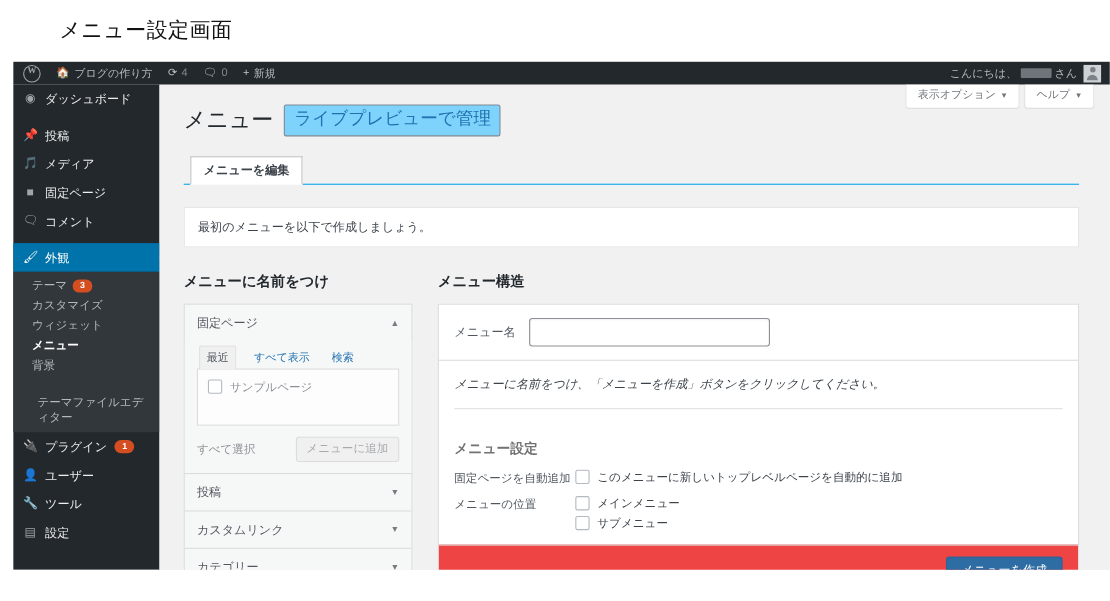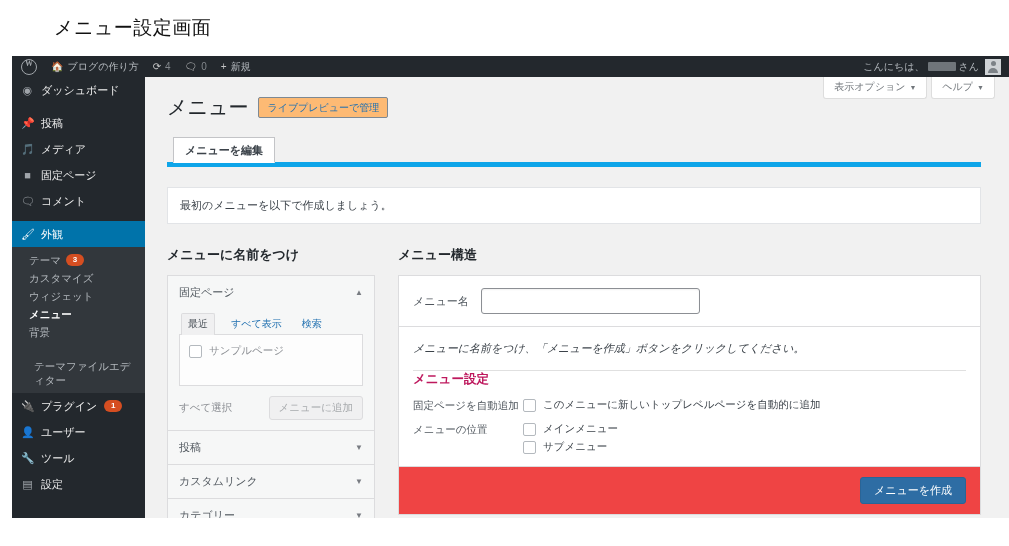--- a/index.html
+++ b/index.html
@@ -251,33 +251,33 @@
   }
   .page-title {
     font-size: 20px;
     font-weight: normal;
     color: #23282d;
     line-height: 1.2;
     white-space: nowrap;
   }
   .page-title-action {
     border: 1px solid #7e8993;
-    background: #fdba74;
+    background: #7dd3fc;
     color: #2271b1;
-    font-size: 10px;
+    font-size: 16px;
     padding: 3px 8px;
     border-radius: 2px;
     white-space: nowrap;
     line-height: 1.3;
   }
 
   
   .nav-tabs {
     margin-top: 17px;
-    border-bottom: 5px solid #0ea5e9;
+    border-bottom: 1px solid #0ea5e9;
     display: flex;
     align-items: flex-end;
     height: 26px;
     padding-left: 6px;
   }
   .nav-tab {
     background: #ffffff;
     border: 1px solid #c3c4c7;
     border-bottom: 1px solid #ffffff;
     margin-bottom: -1px;
@@ -421,22 +421,22 @@
   .hint {
     font-size: 11px;
     color: #3c434a;
     padding-bottom: 14px;
     border-bottom: 1px solid #e0e0e0;
     font-style: italic;
   }
   .settings-title {
     font-size: 12.5px;
     font-weight: bold;
-    color: #be185d;
-    margin: 0 0 10px 0;
+    color: #737373;
+    margin: 28px 0 10px 0;
   }
   .setting-row {
     display: flex;
     align-items: flex-start;
     margin-bottom: 9px;
   }
   .setting-label {
     width: 110px;
     flex: none;
     font-size: 10.5px;

